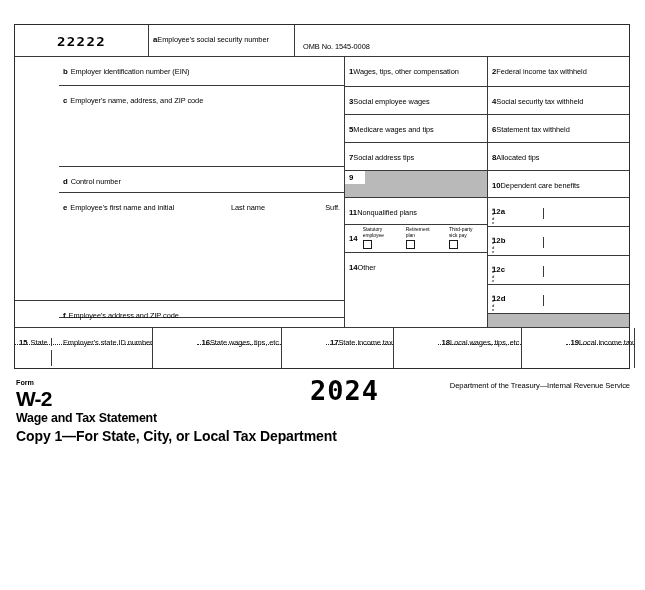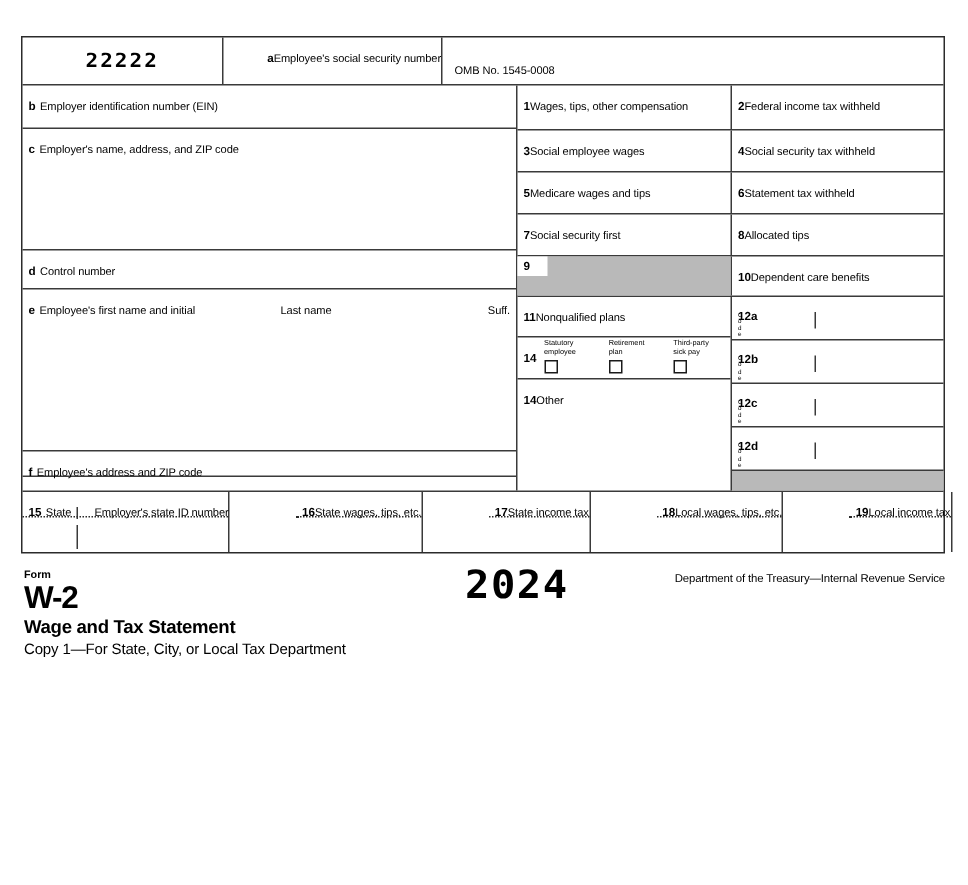--- a/index.html
+++ b/index.html
@@ -27,20 +27,21 @@
     line-height: 1.12;
     letter-spacing: -0.06px;
     white-space: nowrap;
   }
   .bx {
     font-weight: bold;
     font-size: 7.8px;
   }
   .cell-pad {
     padding: 3px 0 0 4px;
+    margin-left: 44px;
   }
   .cell-pad .bx { margin-right: 3px; }
 
   
   .grid {
     border: 1.6px solid #2b2b2b;
     box-sizing: border-box;
     width: 616px;
   }
 
@@ -64,21 +65,20 @@
     font-weight: bold;
     font-size: 14px;
     letter-spacing: 1.4px;
     transform: scaleY(0.92);
   }
   .c-ssn {
     width: 146px;
     border-right: 1.1px solid #3a3a3a;
     box-sizing: border-box;
     padding: 3px 0 0 4px;
-    text-align: right;
   }
   .c-omb {
     flex: 1;
     box-sizing: border-box;
     display: flex;
     align-items: flex-end;
     padding: 0 0 5px 8px;
   }
 
   
@@ -273,22 +273,22 @@
     font-weight: bold;
     letter-spacing: -0.8px;
     margin-right: 8px;
   }
   .f-title {
     font-size: 12.4px;
     font-weight: bold;
     letter-spacing: -0.2px;
   }
   .f-copy {
-    font-size: 10px;
-    font-weight: normal;
+    font-size: 14px;
+    font-weight: bold;
     margin-top: 3px;
     letter-spacing: -0.1px;
   }
   .f-year {
     position: absolute;
     left: 296px; top: 1px;
     font-family: "DejaVu Sans Mono", monospace;
     font-size: 27px;
     font-weight: bold;
     letter-spacing: 1px;
@@ -380,21 +380,21 @@
           <div class="mcell mL h27">
             <span class="lbl"><span class="bx">5</span><span>Medicare wages and tips</span></span>
           </div>
           <div class="mcell mR h27">
             <span class="lbl"><span class="bx">6</span><span>Statement tax withheld</span></span>
           </div>
         </div>
 
         <div class="mrow">
           <div class="mcell mL h27">
-            <span class="lbl"><span class="bx">7</span><span>Social security first</span></span>
+            <span class="lbl"><span class="bx">7</span><span>Social address tips</span></span>
           </div>
           <div class="mcell mR h27">
             <span class="lbl"><span class="bx">8</span><span>Allocated tips</span></span>
           </div>
         </div>
 
         <div class="mrow">
           <div class="mcell mL h26 box9">
             <div class="shade"></div>
             <div class="notch"></div>

